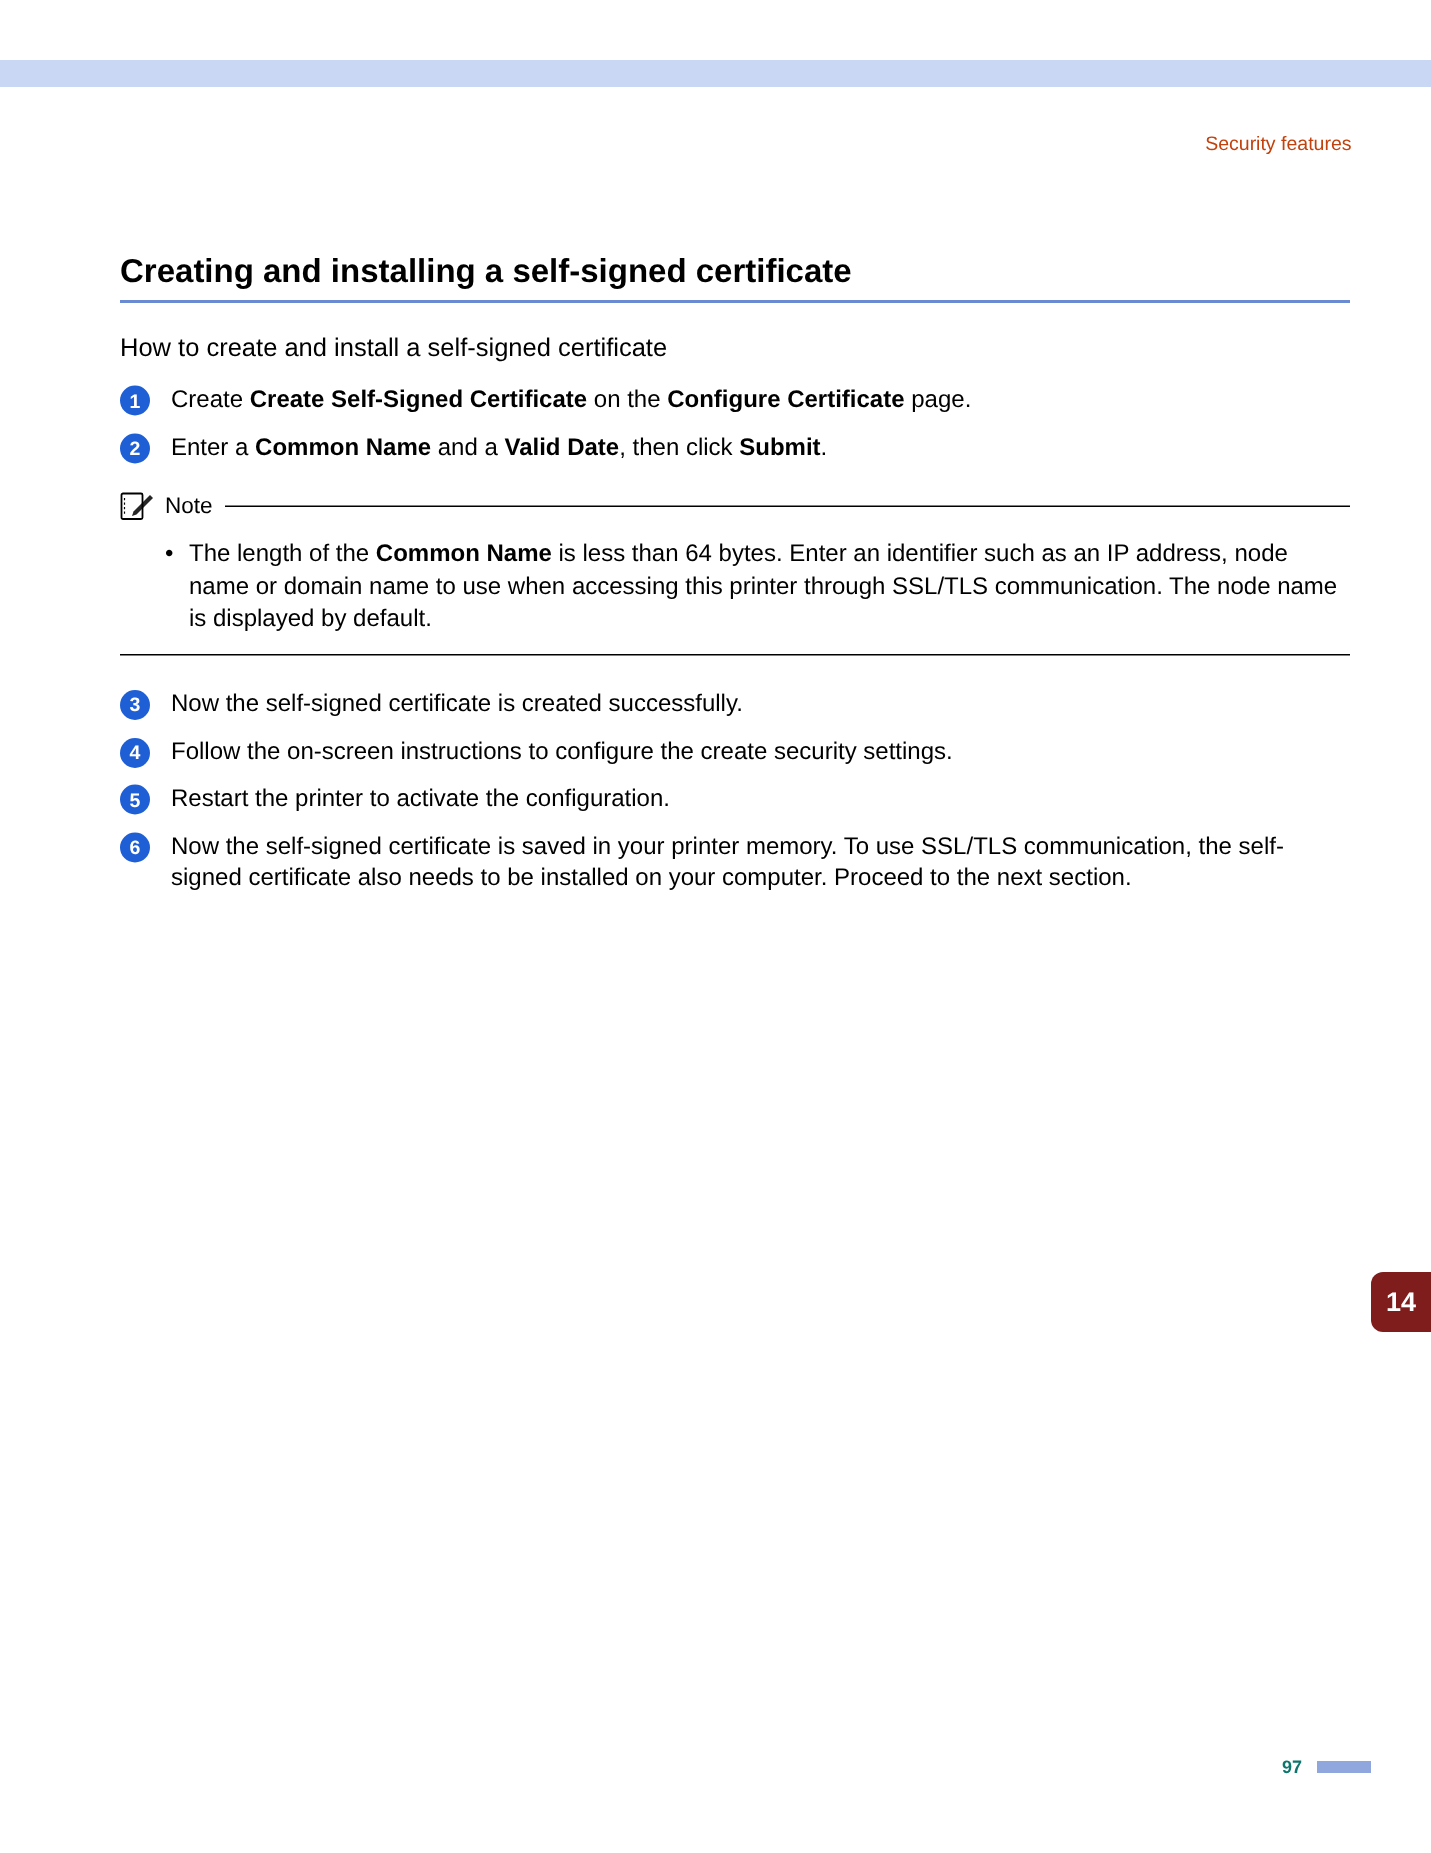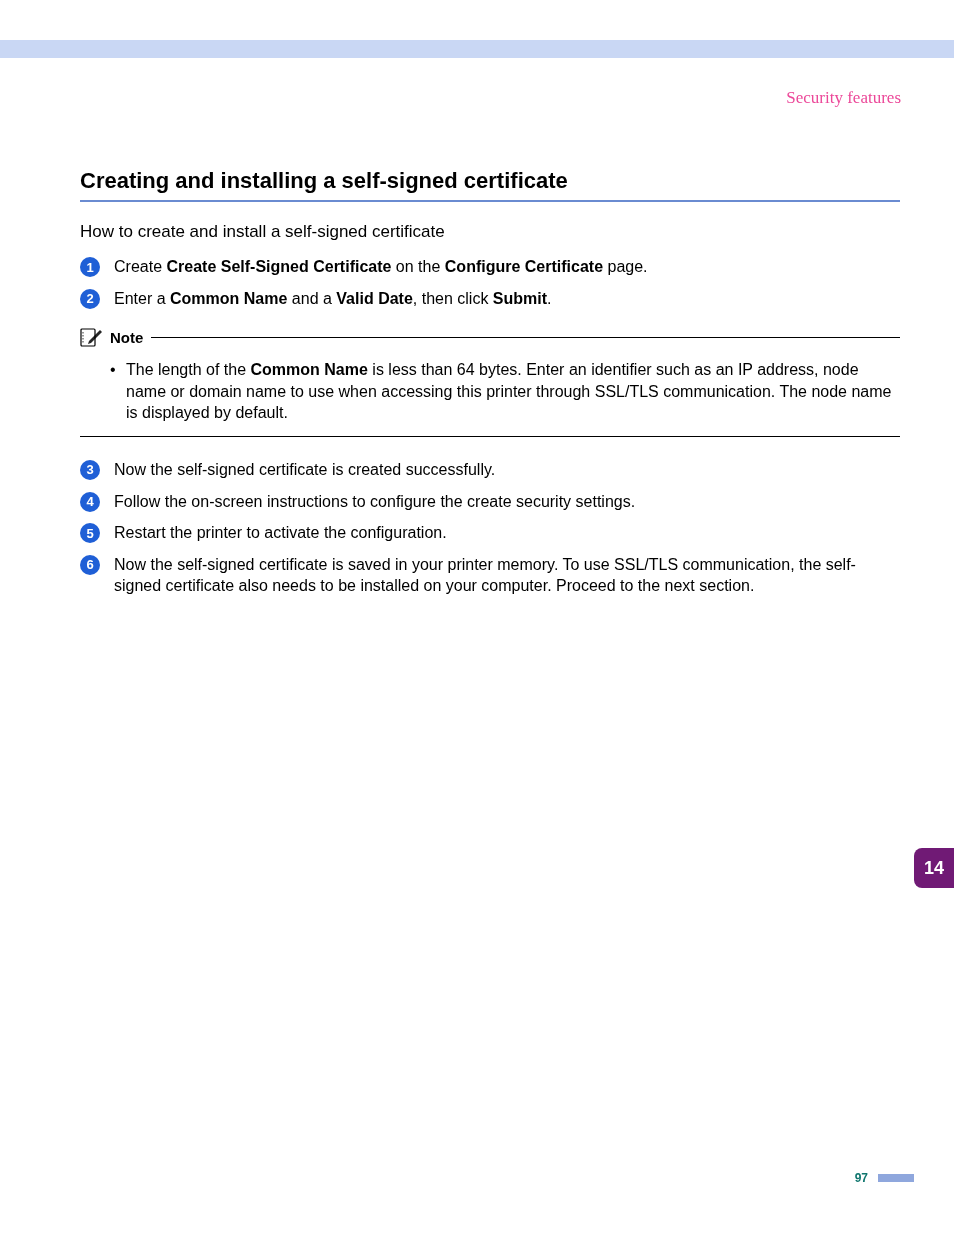--- a/index.html
+++ b/index.html
@@ -1,38 +1,38 @@
 <!DOCTYPE html>
 <html><head>
   <meta charset="utf-8">
   <style>
     * { box-sizing: border-box; margin: 0; padding: 0; }
     html, body { width: 954px; height: 1235px; font-family: Arial, Helvetica, sans-serif; color: #000; background: #fff; }
     .page { position: relative; width: 954px; height: 1235px; }
     .topbar { position: absolute; left: 0; top: 40px; width: 954px; height: 18px; background: #c9d7f4; }
-    .header-label { position: absolute; right: 53px; top: 88px; font-size: 17px; color: #ec4899; font-family: Liberation Serif, serif; }
+    .header-label { position: absolute; right: 53px; top: 88px; font-size: 13px; color: #c2410c; }
     .content { position: absolute; left: 80px; top: 136px; width: 820px; }
     .h1 { font-size: 22px; font-weight: bold; color: #000; margin-top: 32px; }
     .h1-rule { height: 2px; background: #6a8bd1; margin-top: 6px; width: 820px; }
     .h2 { font-size: 17px; font-weight: normal; margin-top: 20px; margin-bottom: 14px; }
     .step { display: flex; align-items: flex-start; margin: 10px 0; }
     .badge { flex: 0 0 20px; width: 20px; height: 20px; border-radius: 50%; background: #1f5fd6; color: #fff; font-size: 13px; font-weight: bold; display: flex; align-items: center; justify-content: center; margin-right: 14px; margin-top: 1px; }
     .step-body { flex: 1; font-size: 16px; line-height: 1.35; }
     .step-body b, .note-body b { font-weight: bold; }
     .note-block { margin-top: 18px; }
     .note-head { display: flex; align-items: center; }
     .note-icon { width: 24px; height: 20px; margin-right: 6px; }
-    .note-label { font-size: 15px; font-weight: bold; }
+    .note-label { font-size: 15px; font-weight: normal; }
     .note-rule-top { flex: 1; height: 1px; background: #000; margin-left: 8px; }
     .note-body { margin: 12px 0 12px 30px; font-size: 16px; line-height: 1.35; }
     .note-body ul { list-style: none; }
     .note-body li { position: relative; padding-left: 16px; margin-bottom: 10px; }
     .note-body li::before { content: "•"; position: absolute; left: 0; top: 0; }
     .note-rule-bottom { height: 1px; background: #000; width: 100%; margin-top: 6px; margin-bottom: 22px; }
-    .chapter-tab { position: absolute; right: 0; top: 848px; width: 40px; height: 40px; background: #701a75; border-top-left-radius: 8px; border-bottom-left-radius: 8px; color: #fff; font-size: 18px; font-weight: bold; display: flex; align-items: center; justify-content: center; }
+    .chapter-tab { position: absolute; right: 0; top: 848px; width: 40px; height: 40px; background: #7f1d1d; border-top-left-radius: 8px; border-bottom-left-radius: 8px; color: #fff; font-size: 18px; font-weight: bold; display: flex; align-items: center; justify-content: center; }
     .footer { position: absolute; right: 40px; bottom: 50px; display: flex; align-items: center; }
     .page-num { font-size: 12px; font-weight: bold; color: #0f766e; margin-right: 10px; }
     .footer-bar { width: 36px; height: 8px; background: #8fa7dd; }
   </style>
 </head>
 <body>
 
 <div class="page">
   <div class="topbar"></div>
   <div class="header-label">Security features</div>

